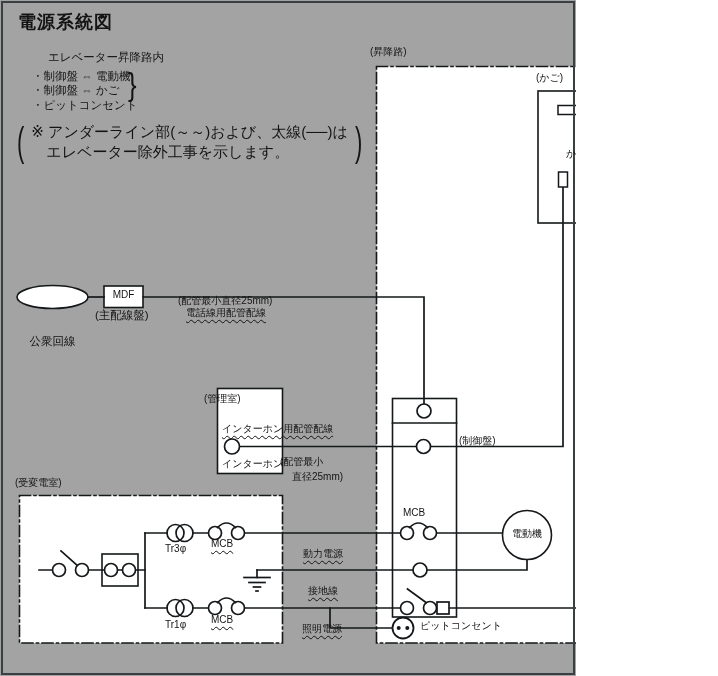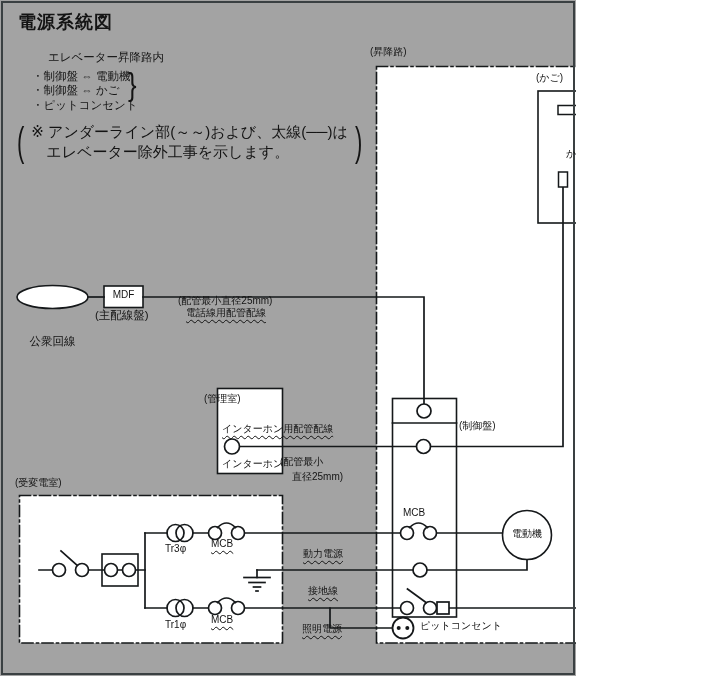--- a/index.html
+++ b/index.html
@@ -127,21 +127,21 @@
     <span class="notecol">
       <div>※ アンダーライン部(～～)および、太線(──)は</div>
       <div class="indent">エレベーター除外工事を示します。</div>
     </span>
     <span class="bigparen">)</span>
   </div>
 
   <div class="lbl" style="left:370px;top:46px;">(昇降路)</div>
   <div class="lbl" style="left:536px;top:72px;">(かご)</div>
   <div class="lbl" style="left:566px;top:117px;margin-top:31px;">かご内照明</div>
-  <div class="lbl" style="left:459px;top:420px;">(制御盤)</div>
+  <div class="lbl" style="left:459px;top:435px;">(制御盤)</div>
   <div class="lbl" style="left:403px;top:507px;">MCB</div>
 
   <div class="lbl sm" style="left:52.5px;top:291px;transform:translateX(-50%);margin-top:44px;">公衆回線</div>
   <div class="lbl" style="left:104px;top:289px;width:39px;text-align:center;">MDF</div>
   <div class="lbl sm" style="left:95px;top:309px;">(主配線盤)</div>
   <div class="lbl wavy" style="left:186px;top:273px;">電話線用配管配線</div>
   <div class="lbl" style="left:178px;top:295px;">(配管最小直径25mm)</div>
 
   <div class="lbl" style="left:204px;top:371px;margin-top:22px;">(管理室)</div>
   <div class="lbl wavy" style="left:222px;top:389px;text-align:right;">インターホン用配管配線</div>

